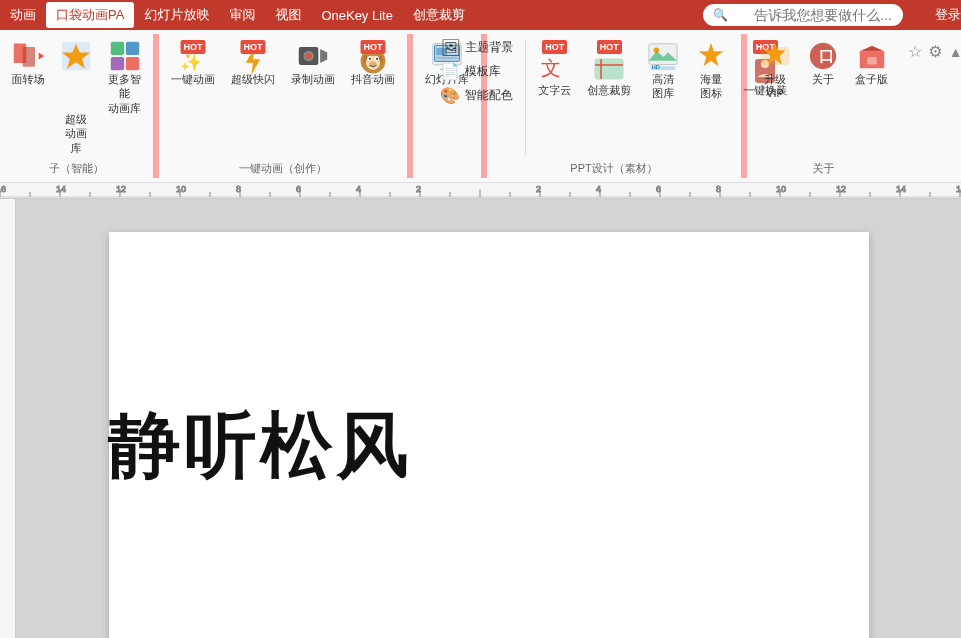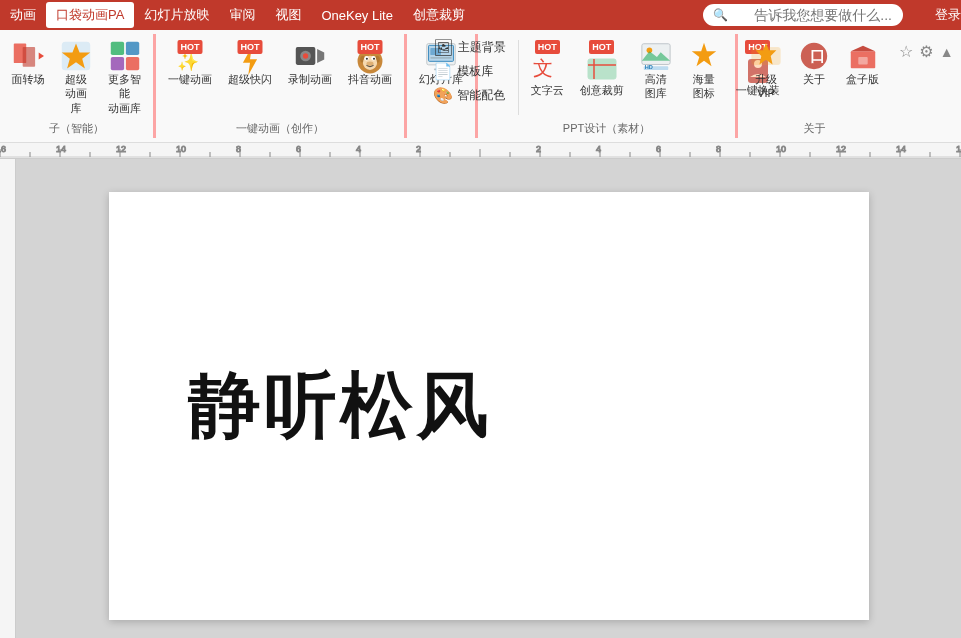--- a/index.html
+++ b/index.html
@@ -22,21 +22,21 @@
       border: none; outline: none; font-size: 14px; background: transparent; width: 160px; color: #be185d; text-align: right;
     }
     .menu-bar-login {
       color: white; margin-left: 32px; font-size: 13px; cursor: pointer;
     }
 
     
     .ribbon { background: #f9f9f9; border-bottom: 1px solid #ddd; display: flex; align-items: stretch; min-height: 90px; padding: 4px 0; }
 
     .ribbon-group {
-      display: flex; flex-direction: column; align-items: center; border-right: 3px solid #fca5a5;
+      display: flex; flex-direction: column; align-items: center; border-right: 6px solid #fca5a5;
       padding: 2px 6px; position: relative;
     }
     .ribbon-group-content { display: flex; align-items: flex-start; flex: 1; gap: 4px; }
     .ribbon-group-label {
       font-size: 11px; color: #666; text-align: center; margin-top: auto; padding-top: 2px;
       white-space: nowrap;
     }
 
     .ribbon-btn {
       display: flex; flex-direction: column; align-items: center; cursor: pointer;
@@ -65,21 +65,21 @@
     .slide-area {
       flex: 1; display: flex; align-items: center; justify-content: center;
       padding: 20px;
     }
     .slide {
       background: white; box-shadow: 0 2px 8px rgba(0,0,0,0.2);
       width: 760px; height: 428px; position: relative; display: flex;
       align-items: center; justify-content: flex-start;
     }
     .slide-text {
-      font-size: 72px; font-weight: 900; color: #111; margin-left: 80px;
+      font-size: 72px; font-weight: 900; color: #111; 
       font-family: Liberation Mono, monospace;
       letter-spacing: 4px;
     }
 
     
     .ruler-v {
       width: 16px; background: #f5f5f5; border-right: 1px solid #ccc;
       position: absolute; left: 0; top: 0; bottom: 0;
     }
 
@@ -123,21 +123,21 @@
         </div>
         <div class="label">面转场</div>
       </div>
       <div class="ribbon-btn">
         <div class="icon-box">
           <svg width="36" height="36" viewBox="0 0 36 36">
             <rect x="2" y="2" width="32" height="32" rx="4" fill="#3498db" opacity="0.15"></rect>
             <polygon points="18,4 22,14 34,14 25,21 28,32 18,25 8,32 11,21 2,14 14,14" fill="#f39c12"></polygon>
           </svg>
         </div>
-        <div class="label" style="white-space:pre-line;font-size:11px;">超级
+        <div class="label" style="white-space:pre-line;font-size:11px;margin-top:40px;">超级
 动画库</div>
       </div>
       <div class="ribbon-btn">
         <div class="icon-box">
           <svg width="36" height="36" viewBox="0 0 36 36">
             <rect x="2" y="2" width="15" height="15" rx="2" fill="#27ae60" opacity="0.8"></rect>
             <rect x="19" y="2" width="15" height="15" rx="2" fill="#2980b9" opacity="0.8"></rect>
             <rect x="2" y="19" width="15" height="15" rx="2" fill="#8e44ad" opacity="0.8"></rect>
             <rect x="19" y="19" width="15" height="15" rx="2" fill="#e74c3c" opacity="0.8"></rect>
           </svg>

